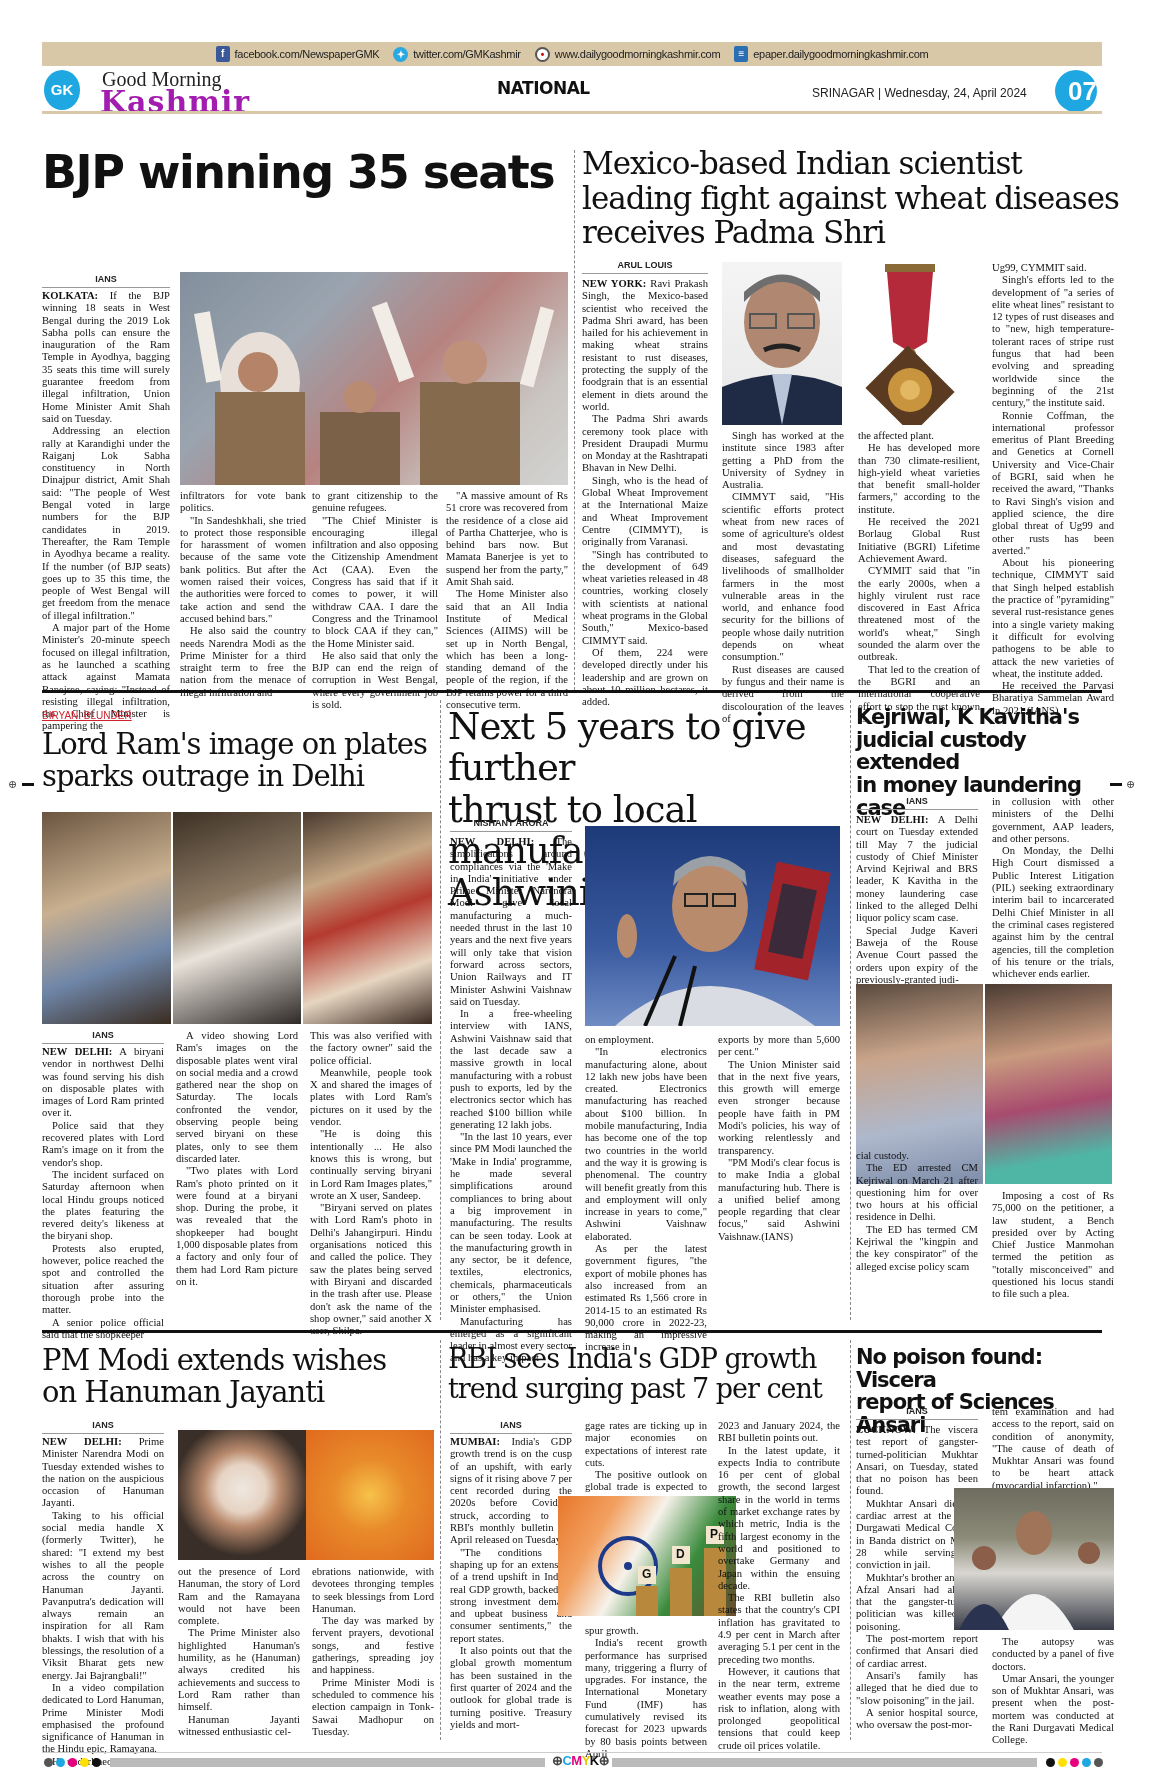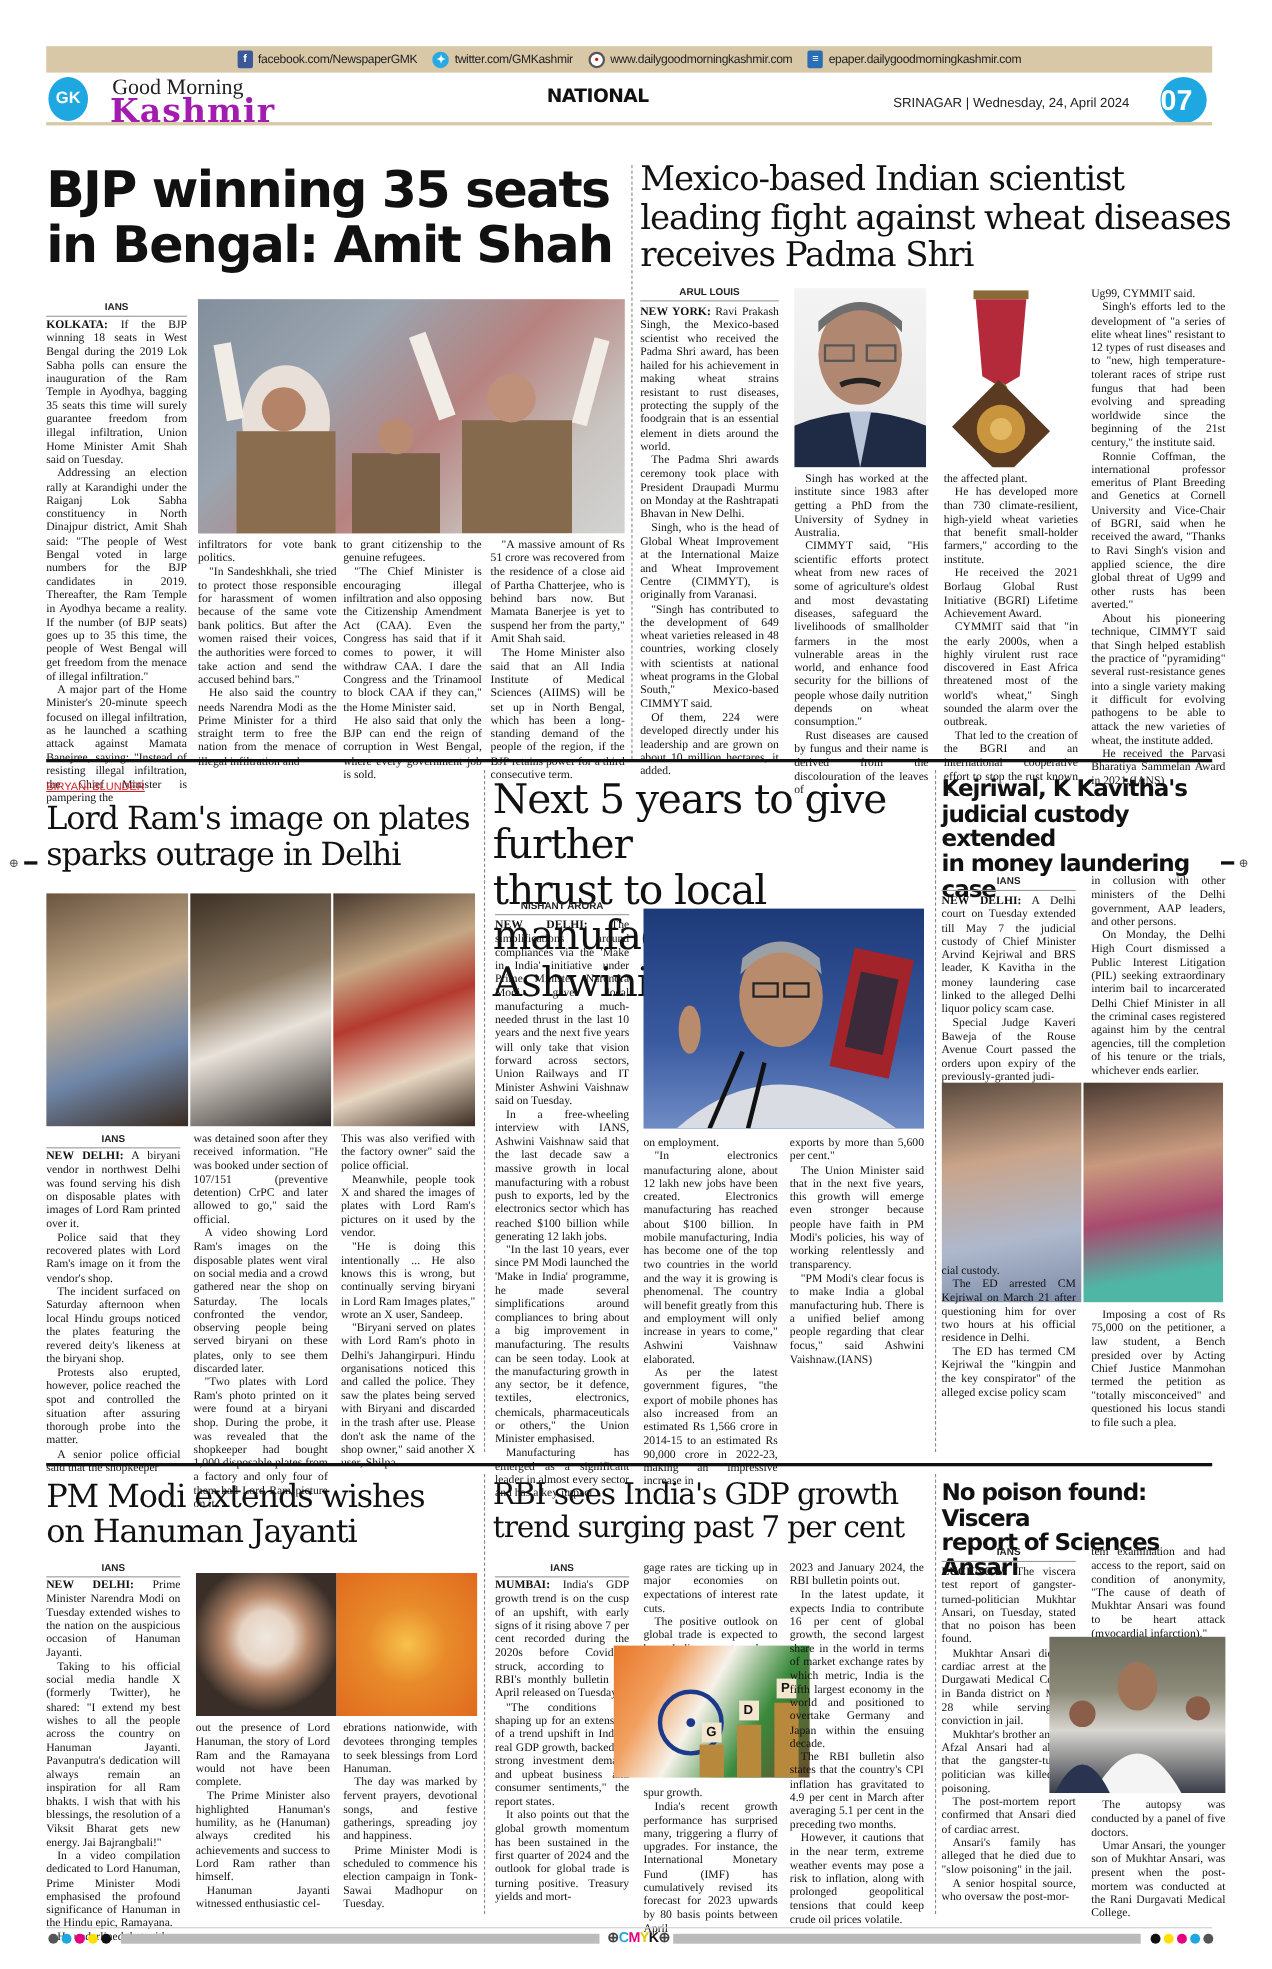--- a/index.html
+++ b/index.html
@@ -10,21 +10,21 @@
 .ico{display:inline-block;width:14px;height:16px;border-radius:2px;color:#fff;font-size:10px;font-weight:bold;text-align:center;line-height:16px}
 .ico.fb{background:#3b5998}.ico.tw{background:#29a9e1;border-radius:50%;width:15px;height:15px;line-height:15px}
 .ico.web{background:#fff;border:2px solid #555;border-radius:50%;width:15px;height:15px;line-height:11px;color:#c00}
 .ico.ep{background:#2a6fb3}
 .head-rule{left:42px;top:111px;width:1060px;height:3px;background:#d8c8a8}
 .logo-circle{left:44px;top:70px;width:36px;height:40px;border-radius:50%;background:#1ea7e1;color:#fff;font-family:"Liberation Sans",sans-serif;font-size:15px;font-weight:bold;text-align:center;line-height:40px}
 .logo-gm{left:102px;top:68px;font-family:"Liberation Serif",serif;font-size:20px;color:#222}
 .logo-k{left:100px;top:84px;font-family:"DejaVu Serif",serif;font-size:30px;font-weight:bold;color:#a21caf;letter-spacing:1px}
 .section-title{left:497px;top:78px;font-family:"DejaVu Sans",sans-serif;font-size:17px;font-weight:900;letter-spacing:-0.5px}
 .dateline{left:812px;top:86px;font-family:"Liberation Sans",sans-serif;font-size:12px;color:#222}
-.pageno{left:1055px;top:70px;width:42px;height:42px;border-radius:50%;background:#1ea7e1;color:#fff;font-family:"Liberation Sans",sans-serif;font-size:26px;font-weight:bold;text-align:left;line-height:42px}
+.pageno{left:1055px;top:70px;width:42px;height:42px;border-radius:50%;background:#1ea7e1;color:#fff;font-family:"Liberation Sans",sans-serif;font-size:26px;font-weight:bold;text-align:right;line-height:42px}
 .hl-sans{font-family:"DejaVu Sans",sans-serif;font-weight:bold;letter-spacing:-1.5px;line-height:1.08}
 .hl-serif{font-family:"DejaVu Serif",serif;line-height:1.12;letter-spacing:-1px}
 .byline{font-family:"Liberation Sans",sans-serif;font-size:9px;font-weight:bold;text-align:center;border-bottom:1px solid #999;padding-bottom:3px;color:#222}
 .col{font-family:"Liberation Serif",serif;font-size:10.6px;line-height:12.3px;text-align:justify;color:#111}
 .col p{text-indent:10px}
 .col p.first{text-indent:0}
 .col b{font-weight:bold}
 .vdash{border-left:1px dashed #888;width:0}
 .hrule{height:3px;background:#111}
 .photo{overflow:hidden}
@@ -57,21 +57,20 @@
 <div class="abs logo-circle">GK</div>
 <div class="abs logo-gm">Good Morning</div>
 <div class="abs logo-k">Kashmir</div>
 <div class="abs section-title">NATIONAL</div>
 <div class="abs dateline">SRINAGAR | Wednesday, 24, April 2024</div>
 <div class="abs pageno">07</div>
 <div class="abs head-rule"></div>
 
 <div class="abs hl-sans" style="left:42px;top:148px;width:520px;font-size:46px">
   <div>BJP winning 35 seats</div>
-  <div>in Bengal: Amit Shah</div>
 </div>
 <div class="abs byline" style="left:42px;top:274px;width:128px">IANS</div>
 <div class="abs col" style="left:42px;top:290px;width:128px">
   <p class="first"><b>KOLKATA:</b> <span>If the BJP winning 18 seats in West Bengal during the 2019 Lok Sabha polls can ensure the inauguration of the Ram Temple in Ayodhya, bagging 35 seats this time will surely guarantee freedom from illegal infiltration, Union Home Minister Amit Shah said on Tuesday.</span></p>
   <p>Addressing an election rally at Karandighi under the Raiganj Lok Sabha constituency in North Dinajpur district, Amit Shah said: "The people of West Bengal voted in large numbers for the BJP candidates in 2019. Thereafter, the Ram Temple in Ayodhya became a reality. If the number (of BJP seats) goes up to 35 this time, the people of West Bengal will get freedom from the menace of illegal infiltration."</p>
   <p>A major part of the Home Minister's 20-minute speech focused on illegal infiltration, as he launched a scathing attack against Mamata Banejree, saying: "Instead of resisting illegal infiltration, the Chief Minister is pampering the</p>
 </div>
 <div class="abs photo" style="left:180px;top:272px;width:388px;height:213px;background:linear-gradient(135deg,#7d8a98 0%,#a0a8b4 30%,#c8786f 55%,#e3d6cc 80%,#f0ece6 100%)">
   <svg width="388" height="213">
     <rect x="0" y="0" width="388" height="213" fill="#8f9aa6" opacity="0.3"></rect>
@@ -172,21 +171,20 @@
 </div>
 <div class="abs byline" style="left:42px;top:1030px;width:122px">IANS</div>
 <div class="abs col" style="left:42px;top:1046px;width:122px">
   <p class="first"><b>NEW DELHI:</b> <span>A biryani vendor in northwest Delhi was found serving his dish on disposable plates with images of Lord Ram printed over it.</span></p>
   <p>Police said that they recovered plates with Lord Ram's image on it from the vendor's shop.</p>
   <p>The incident surfaced on Saturday afternoon when local Hindu groups noticed the plates featuring the revered deity's likeness at the biryani shop.</p>
   <p>Protests also erupted, however, police reached the spot and controlled the situation after assuring thorough probe into the matter.</p>
   <p>A senior police official said that the shopkeeper</p>
 </div>
 <div class="abs col" style="left:176px;top:1030px;width:122px">
-  <p class="first">was detained soon after they received information. "He was booked under section of 107/151 (preventive detention) CrPC and later allowed to go," said the official.</p>
   <p>A video showing Lord Ram's images on the disposable plates went viral on social media and a crowd gathered near the shop on Saturday. The locals confronted the vendor, observing people being served biryani on these plates, only to see them discarded later.</p>
   <p>"Two plates with Lord Ram's photo printed on it were found at a biryani shop. During the probe, it was revealed that the shopkeeper had bought 1,000 disposable plates from a factory and only four of them had Lord Ram picture on it.</p>
 </div>
 <div class="abs col" style="left:310px;top:1030px;width:122px">
   <p class="first">This was also verified with the factory owner" said the police official.</p>
   <p>Meanwhile, people took X and shared the images of plates with Lord Ram's pictures on it used by the vendor.</p>
   <p>"He is doing this intentionally ... He also knows this is wrong, but continually serving biryani in Lord Ram Images plates," wrote an X user, Sandeep.</p>
   <p>"Biryani served on plates with Lord Ram's photo in Delhi's Jahangirpuri. Hindu organisations noticed this and called the police. They saw the plates being served with Biryani and discarded in the trash after use. Please don't ask the name of the shop owner," said another X user, Shilpa.</p>
 </div>
 

